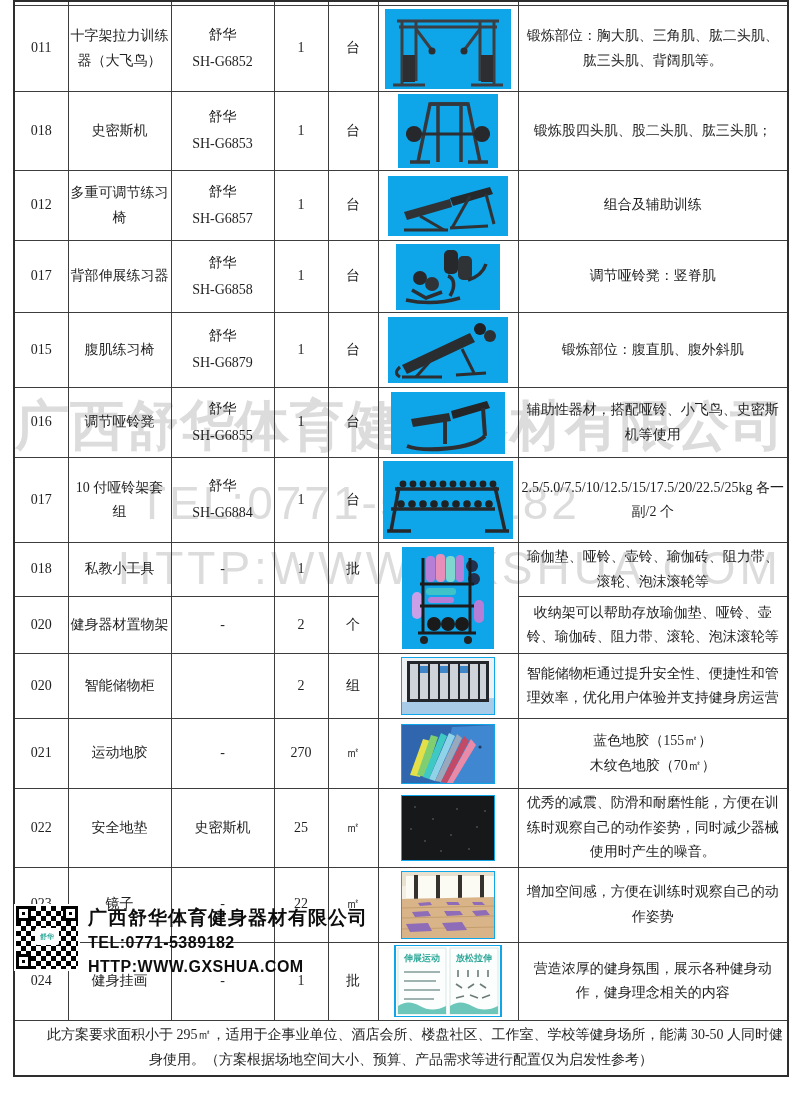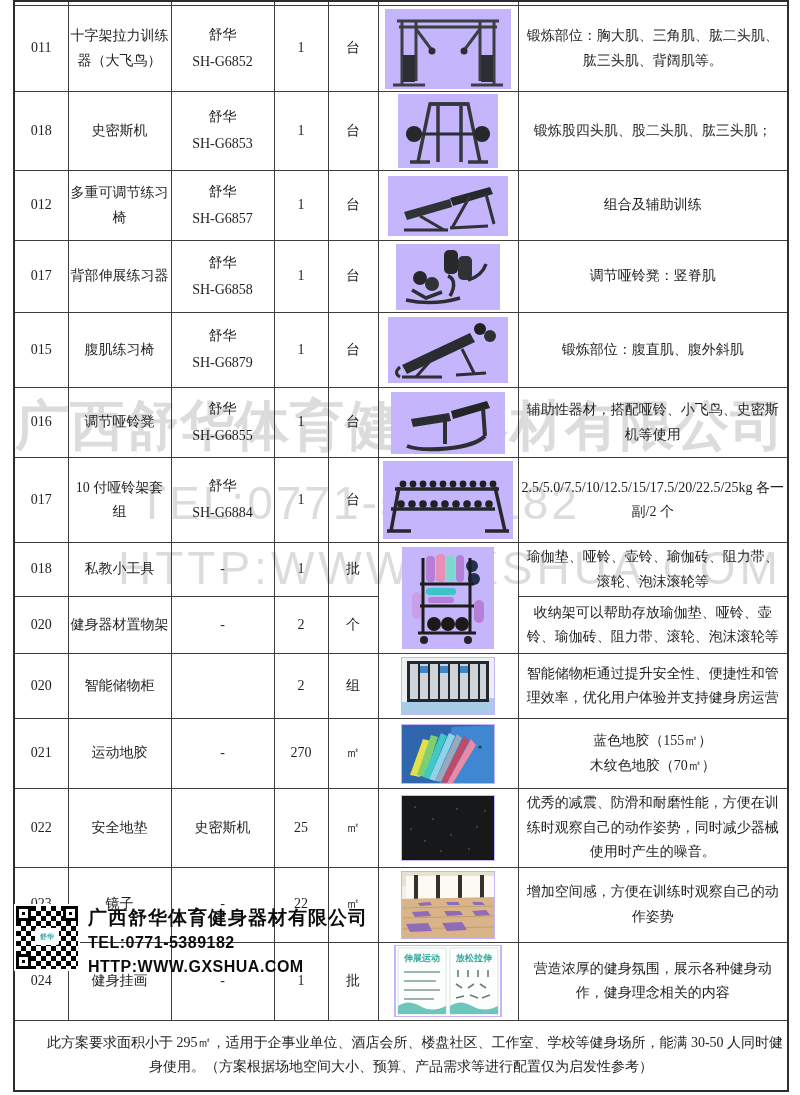--- a/index.html
+++ b/index.html
@@ -16,21 +16,21 @@
       border-collapse:collapse;table-layout:fixed;width:774px;
       border:2px solid #2e2e2e;background:transparent;}
   table.equip td{border:1px solid #3d3d3d;vertical-align:middle;text-align:center;
       font-size:14px;line-height:1.75;padding:2px;background:transparent;overflow:hidden;}
   tr.sliver td{border-top:none;height:3px;padding:0;line-height:0;}
   td.c-desc{text-align:left;padding:4px 6px 4px 9px;white-space:pre-line;
       overflow-wrap:anywhere;line-height:1.9;}
   td.c-name{padding:2px 4px;font-family:Liberation Serif, serif;}
   .brand-line{line-height:1.9;}
   td.c-img{padding:1px;}
-  .imgbox{display:flex;align-items:center;justify-content:center;background:#c4b5fd;
+  .imgbox{display:flex;align-items:center;justify-content:center;background:#0ea5e9;
       margin:0 auto;position:relative;z-index:2;}
   td.c-note{text-align:left;vertical-align:top;padding:7px 12px 0 12px;
       font-size:15px;line-height:2.15;text-indent:2em;}
   
   .stamp{position:absolute;z-index:3;left:16px;top:906px;display:flex;align-items:flex-start;
       font-family:"Liberation Sans","DejaVu Sans",sans-serif;color:#0d0d0d;}
   .qr{position:relative;width:62px;height:63px;flex:0 0 62px;
       background:
         conic-gradient(#000 25%, #fff 0 50%, #000 0 75%, #fff 0) 0 0/10px 10px;
       outline:2px solid #fff;}
@@ -503,21 +503,21 @@
                   <line x1="86" y1="52" x2="94" y2="49"></line>
             </g>
             <path d="M2 60 Q12 53 24 60 T50 60 V68 H2 Z" fill="#6cc7ba"></path>
             <path d="M54 60 Q64 53 76 60 T102 60 V68 H54 Z" fill="#6cc7ba"></path>
           </svg>
         </div>
       </td>
       <td class="c-desc">营造浓厚的健身氛围，展示各种健身动作，健身理念相关的内容</td>
     </tr>
 
-    <tr style="height:71px">
+    <tr style="height:56px">
       <td class="c-note" colspan="7">此方案要求面积小于 295㎡，适用于企事业单位、酒店会所、楼盘社区、工作室、学校等健身场所，能满 30-50 人同时健身使用。（方案根据场地空间大小、预算、产品需求等进行配置仅为启发性参考）</td>
     </tr>
   </tbody>
     </table>
 
   <div class="stamp">
     <div class="qr">
       <div class="finder f1"></div>
       <div class="finder f2"></div>
       <div class="finder f3"></div>

